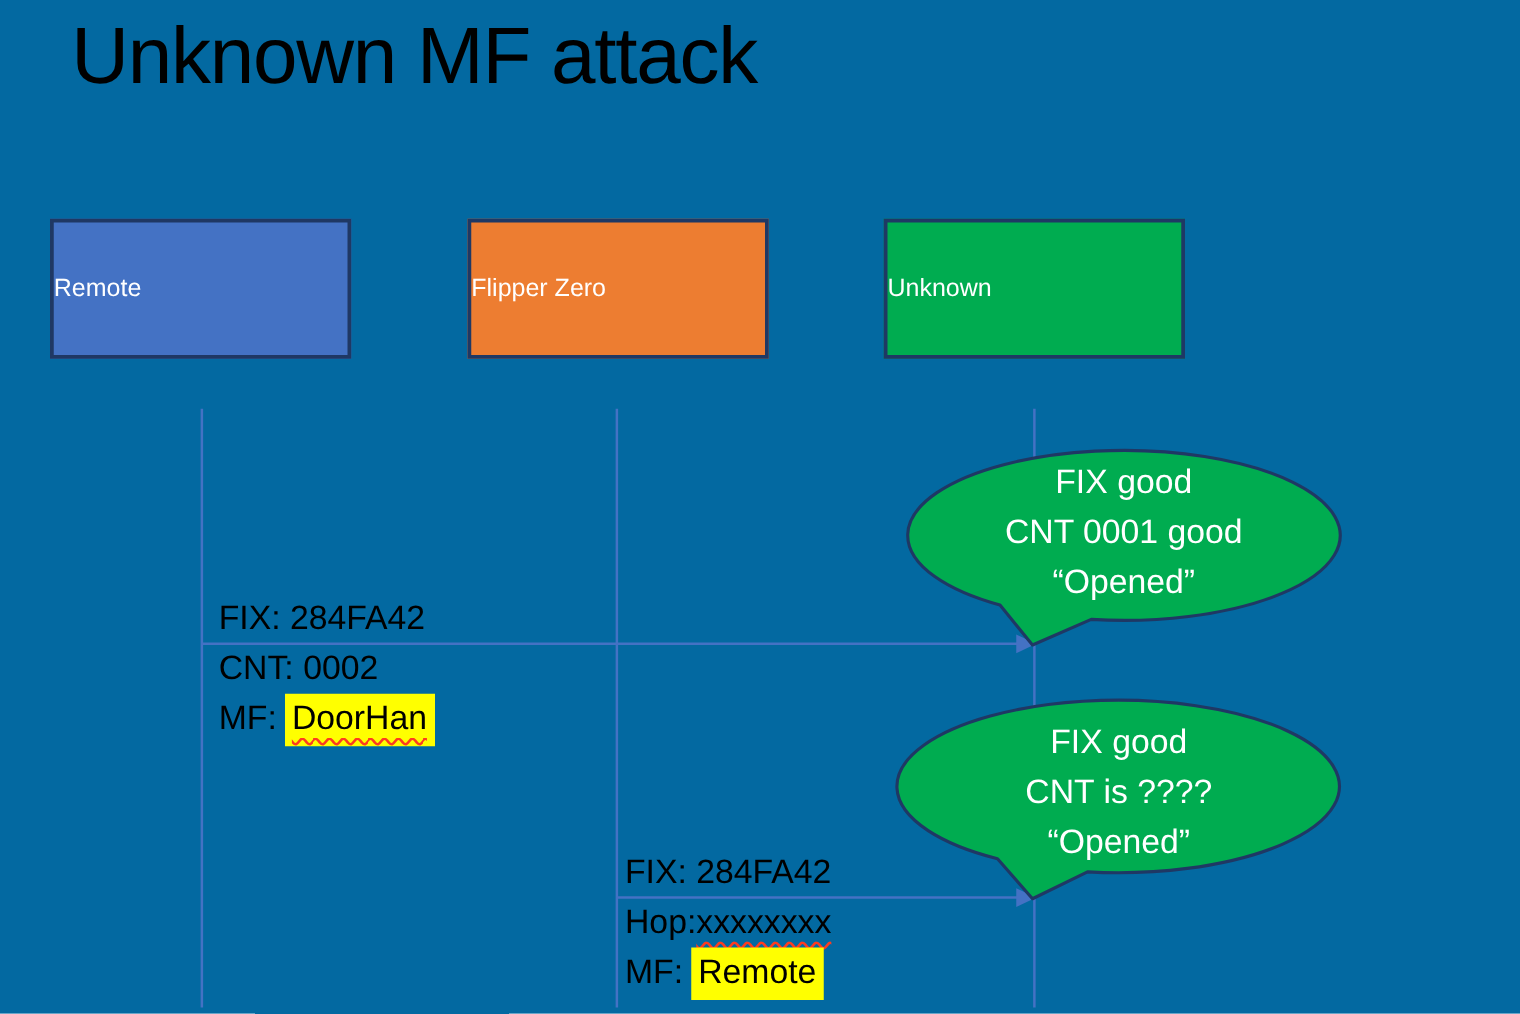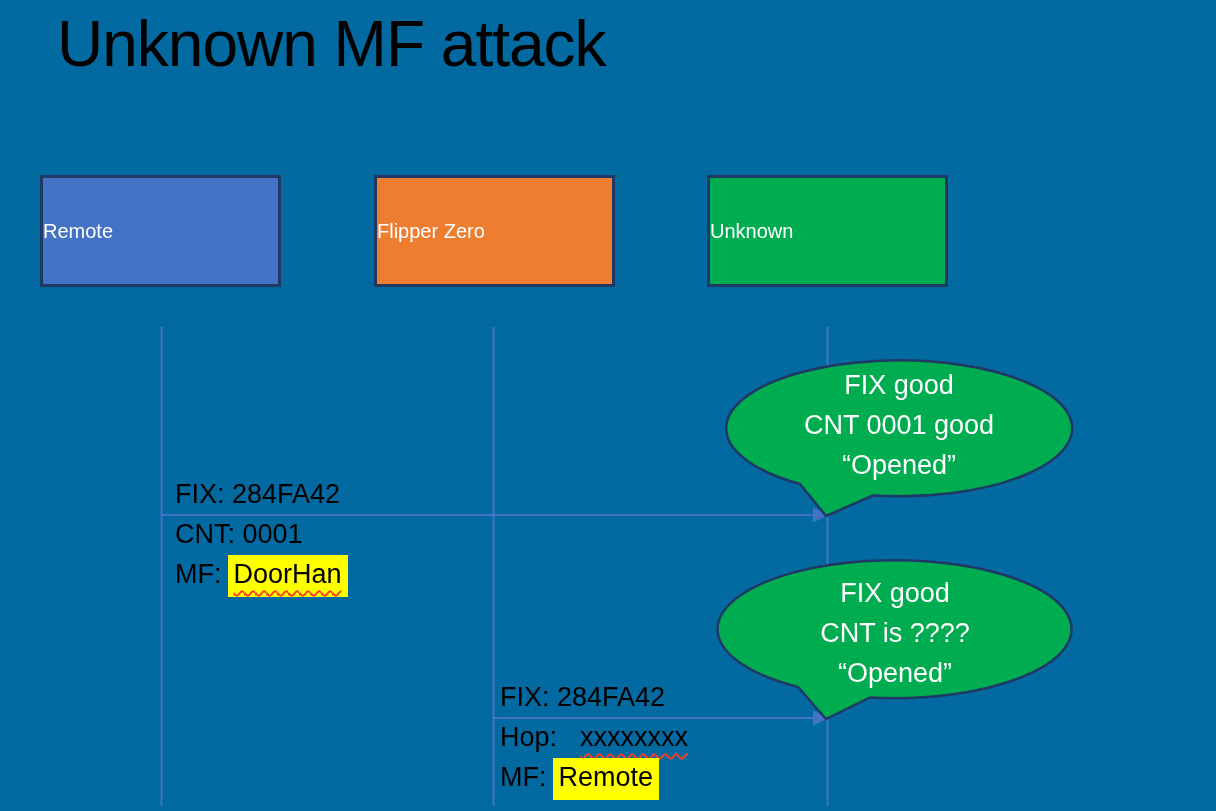--- a/index.html
+++ b/index.html
@@ -78,21 +78,21 @@
     margin-left: 6px;
     margin-top: 11px;
   }
   .squig {
     text-decoration-line: underline;
     text-decoration-style: wavy;
     text-decoration-color: #ff3b1f;
     text-decoration-thickness: 2px;
     text-underline-offset: 7px;
   }
-  .squig-only { margin-left: 23px; }
+  .squig-only { margin-left: 0; }
 </style>
 </head>
 <body>
 
 <div class="slide">
 
   <h1 class="title">Unknown MF attack</h1>
 
   <div class="actor remote">
     <span>Remote</span>
@@ -126,21 +126,21 @@
     <div>“Opened”</div>
   </div>
   <div class="bubble-text bt2">
     <div>FIX good</div>
     <div>CNT is ????</div>
     <div>“Opened”</div>
   </div>
 
   <div class="msg msg1">
     <div>FIX: 284FA42</div>
-    <div>CNT: 0001</div>
+    <div>CNT: 0002</div>
     <div>
       <span>MF:</span><span class="hl squig">DoorHan</span>
     </div>
   </div>
 
   <div class="msg msg2">
     <div>FIX: 284FA42</div>
     <div>
       <span>Hop:</span><span class="squig squig-only">xxxxxxxx</span>
     </div>

